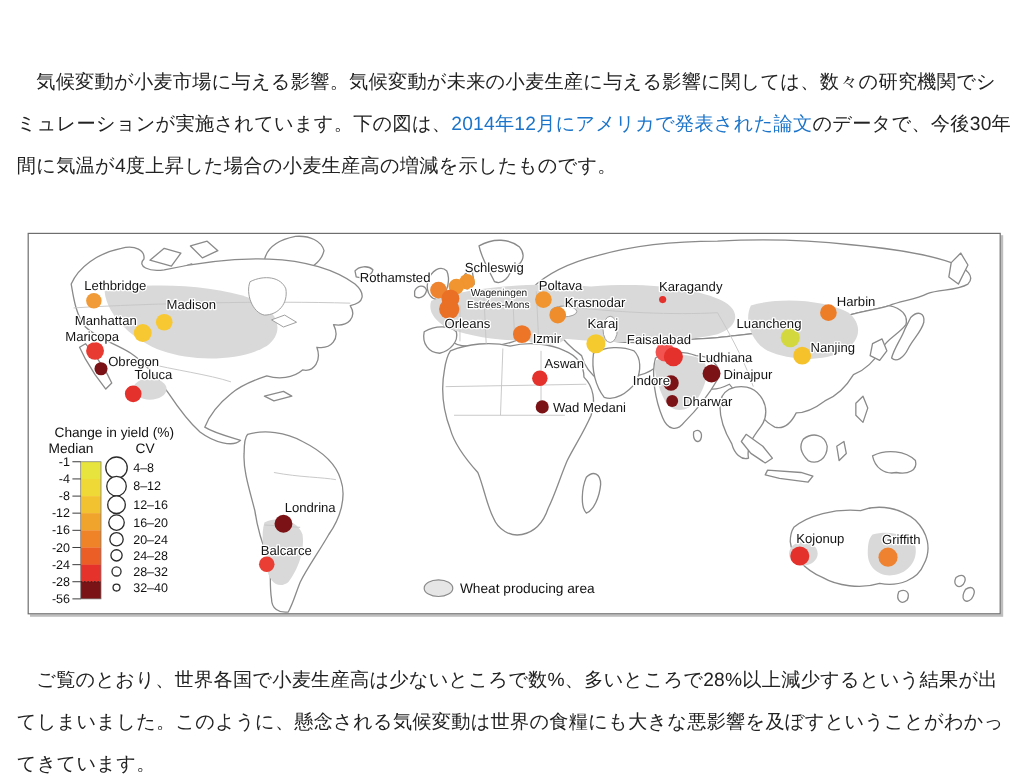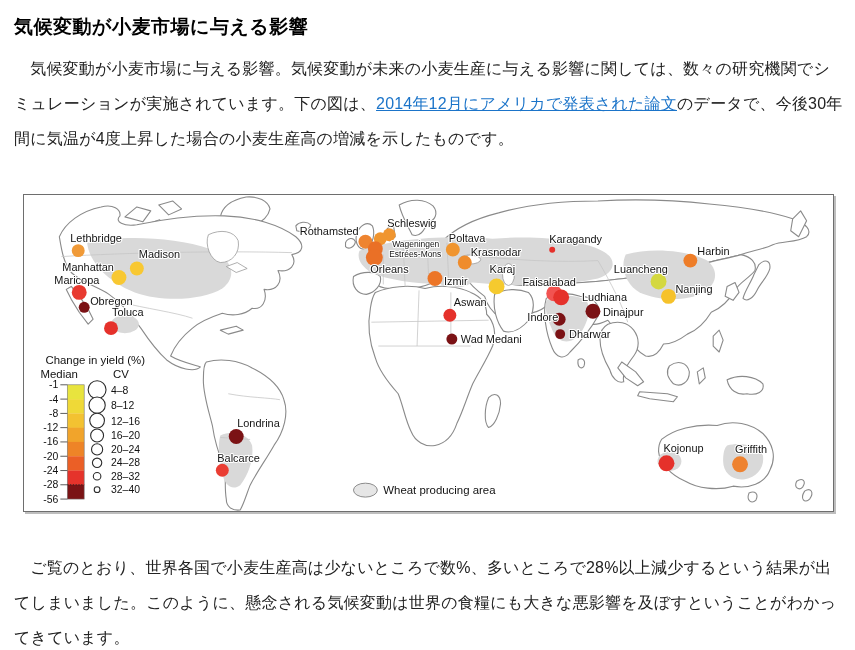--- a/index.html
+++ b/index.html
@@ -5,21 +5,21 @@
   html,body{margin:0;padding:0;background:#fff;}
   body{width:855px;height:650px;overflow:hidden;
        font-family:"Liberation Sans","DejaVu Sans",sans-serif;color:#1b1b1b;}
   .page{position:relative;width:855px;height:650px;background:#fff;}
   .page-title{position:absolute;left:14px;top:14px;margin:0;font-size:19px;line-height:26px;
               font-weight:bold;color:#000;letter-spacing:.5px;}
   .body-text{position:absolute;left:14px;width:830px;margin:0;font-size:16px;line-height:35px;
              letter-spacing:.2px;color:#222;}
   .para1{top:51px;}
   .para2{top:550px;}
-  .paper-link{color:#1b74c9;text-decoration:underline;cursor:pointer;}
+  .paper-link{color:#1b74c9;cursor:pointer;}
   .figure{position:absolute;left:23px;top:194px;width:811px;height:318px;box-sizing:border-box;
           border:1.5px solid #6e6e6e;background:#fff;box-shadow:2px 2px 0 rgba(110,110,110,.45);}
   .figure svg{display:block;width:100%;height:100%;}
   svg text{font-family:"Liberation Sans","DejaVu Sans",sans-serif;}
   .site-label{font-size:11px;fill:#141414;paint-order:stroke;stroke:#ffffff;stroke-width:2.2px;
               stroke-linejoin:round;}
   .site-label.small{font-size:8.5px;}
   .legend-title{font-size:11.5px;fill:#111;}
   .legend-head{font-size:11.5px;fill:#111;}
   .tick-label{font-size:10.5px;fill:#111;}
@@ -28,21 +28,20 @@
   .land{fill:#ffffff;stroke:#8a8a8a;stroke-width:1.1;stroke-linejoin:round;}
   .sea{fill:#ffffff;stroke:#9a9a9a;stroke-width:.8;}
   .wheat{fill:#d9d9d9;stroke:none;}
   .border-line{fill:none;stroke:#c6c6c6;stroke-width:.8;}
 </style>
 </head>
 <body>
 
 <div class="page">
 
-  <h1 class="page-title">気候変動が小麦市場に与える影響</h1>
 
   <p class="body-text para1"><span>　気候変動が小麦市場に与える影響。気候変動が未来の小麦生産に与える影響に関しては、数々の研究機関でシミュレーションが実施されています。下の図は、</span><a class="paper-link">2014年12月にアメリカで発表された論文</a><span>のデータで、今後30年間に気温が4度上昇した場合の小麦生産高の増減を示したものです。</span></p>
 
   <div class="figure">
     <svg viewBox="0 0 811 318">
 
       <g>
         <path class="land" d="M196,22 C198,12 207,5 222,2 C234,1 244,6 246,14 C244,23 236,29 224,33 C212,34 200,31 196,22 Z"></path>
         <path class="land" d="M272,31 C275,27 283,26 287,30 C286,35 279,38 273,36 Z"></path>
         <path class="land" d="M100,22 L112,12 L126,16 L118,27 Z M134,10 L148,6 L157,14 L144,20 Z M120,30 L135,25 L141,33 L128,38 Z"></path>

